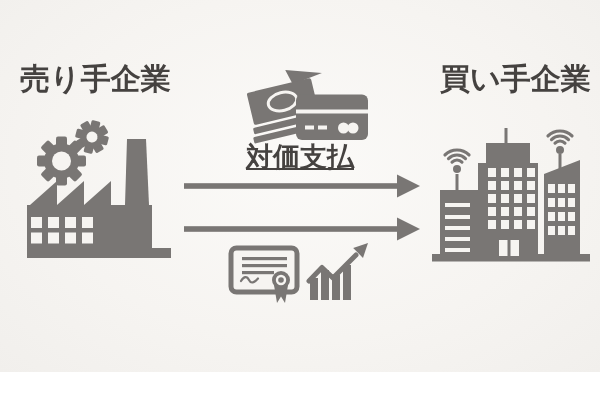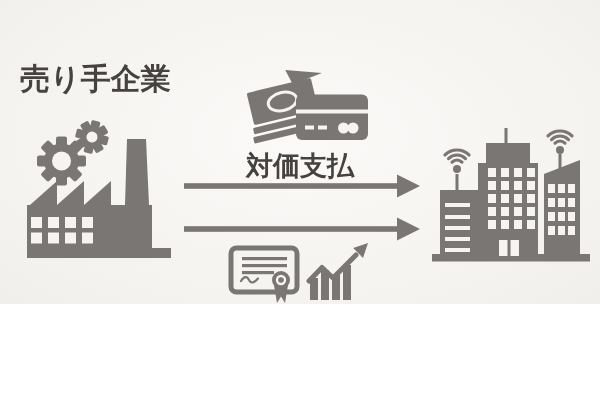--- a/index.html
+++ b/index.html
@@ -1,38 +1,39 @@
 <!DOCTYPE html>
 <html style="--background: #f6f4f1; --icon: #797674; --text: #454240; --arrow: #797674;"><head>
 <meta charset="utf-8">
 <style>
   html,body{margin:0;padding:0;}
   body{font-family:"Liberation Sans","DejaVu Sans",sans-serif;}
   .stage{
-    position:relative;width:600px;height:304px;overflow:hidden;
+    position:relative;width:600px;height:372px;overflow:hidden;
     background:radial-gradient(ellipse at 50% 45%, #fbfaf8 0%, var(--background) 60%, #f1efec 100%);
   }
   .ttl{
     position:absolute;color:var(--text);font-weight:800;
     font-size:30px;line-height:1.1;letter-spacing:0px;white-space:nowrap;
   }
   .flow-label{
     position:absolute;color:var(--text);font-weight:800;
     font-size:27px;line-height:1.05;width:220px;text-align:center;white-space:nowrap;
   }
   .abs{position:absolute;}
   svg{display:block;overflow:visible;}
 </style>
 </head>
 <body>
 
 <div class="stage">
 
   <div class="ttl" style="left:20px;top:62px;">売り手企業</div>
 
+  <div class="ttl" style="left:440px;top:62px;">買い手企業</div>
 
   <svg class="abs" style="left:25px;top:113px;" width="150" height="150" viewBox="0 0 150 150">
 
     <g transform="translate(36.5,48)">
       <g fill="var(--icon)">
         <rect x="-5.5" y="-24.5" width="11" height="12" rx="2"></rect>
         <rect x="-5.5" y="-24.5" width="11" height="12" rx="2" transform="rotate(45)"></rect>
         <rect x="-5.5" y="-24.5" width="11" height="12" rx="2" transform="rotate(90)"></rect>
         <rect x="-5.5" y="-24.5" width="11" height="12" rx="2" transform="rotate(135)"></rect>
         <rect x="-5.5" y="-24.5" width="11" height="12" rx="2" transform="rotate(180)"></rect>
@@ -90,21 +91,21 @@
     <g>
       <rect x="66" y="21.5" width="72" height="45.5" rx="6" fill="var(--icon)"></rect>
       <rect x="66" y="36.5" width="72" height="4" fill="var(--background)"></rect>
       <rect x="75" y="52.5" width="9" height="4" fill="var(--background)"></rect>
       <rect x="88" y="52.5" width="9" height="4" fill="var(--background)"></rect>
       <circle cx="113.5" cy="55" r="5.5" fill="var(--background)"></circle>
       <circle cx="123" cy="55" r="5.5" fill="var(--background)"></circle>
     </g>
   </svg>
 
-  <div class="flow-label" style="left:190px;top:152px;">対価支払</div>
+  <div class="flow-label" style="left:190px;top:143px;text-decoration:underline;">対価支払</div>
 
   <svg class="abs" style="left:182px;top:172px;" width="240" height="28" viewBox="0 0 240 28">
     <rect x="2" y="11.2" width="214" height="5.6" fill="var(--arrow)"></rect>
     <polygon points="215,2.5 238,14 215,25.5" fill="var(--arrow)"></polygon>
   </svg>
 
   <svg class="abs" style="left:182px;top:215px;" width="240" height="28" viewBox="0 0 240 28">
     <rect x="2" y="11.2" width="214" height="5.6" fill="var(--arrow)"></rect>
     <polygon points="215,2.5 238,14 215,25.5" fill="var(--arrow)"></polygon>
   </svg>

